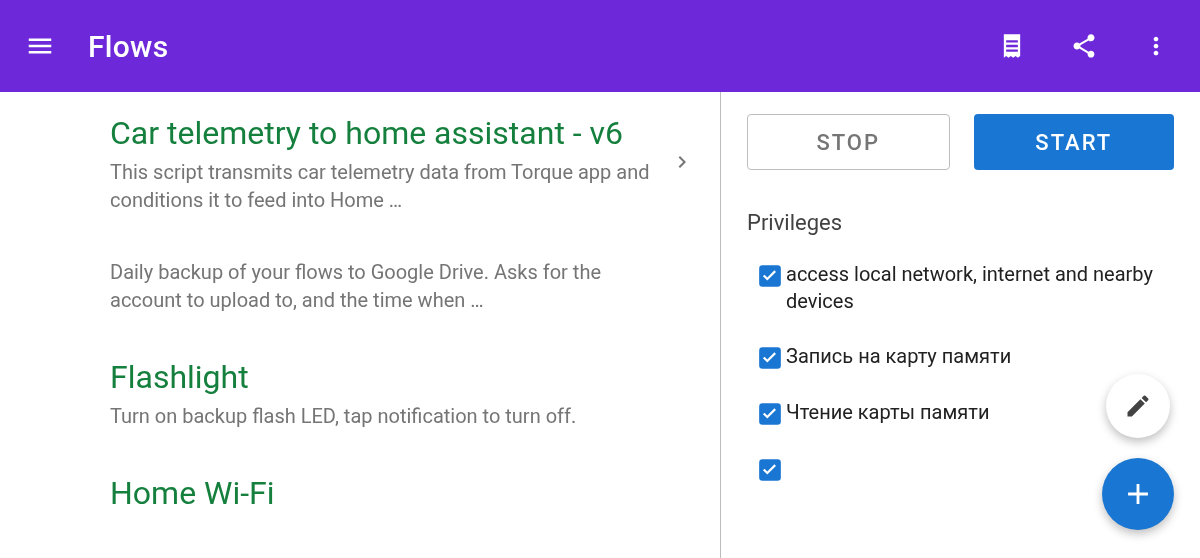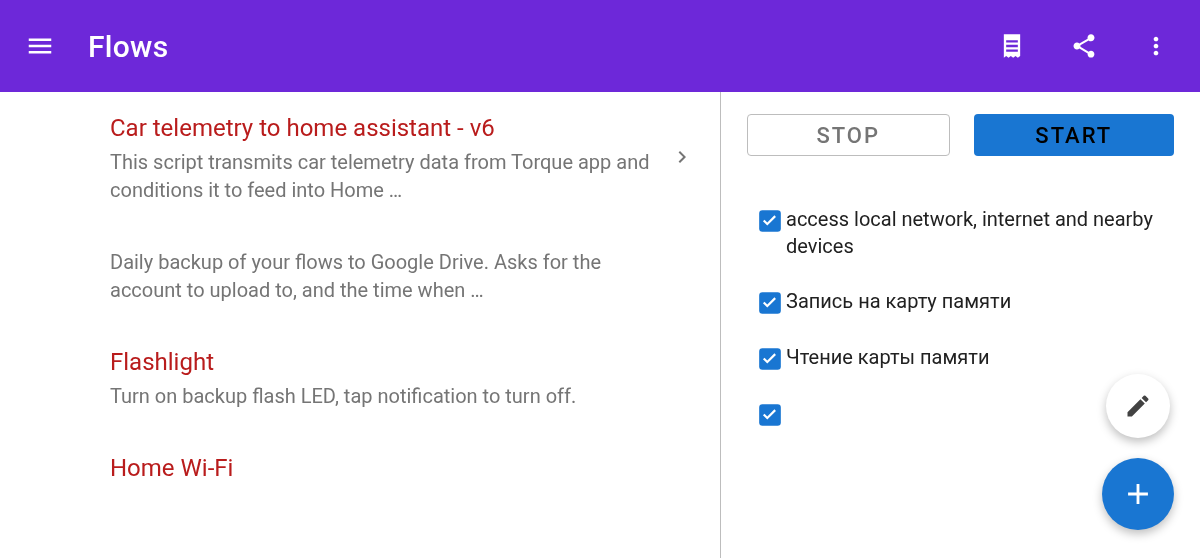--- a/index.html
+++ b/index.html
@@ -18,29 +18,29 @@
   .spacer { flex: 1; }
   .action-icon { width: 48px; height: 48px; display: flex; align-items: center; justify-content: center; cursor: pointer; margin-left: 24px; }
   .action-icon svg { width: 28px; height: 28px; fill: #fff; }
 
   .content { display: flex; height: calc(558px - 92px); }
   .left { width: 720px; padding: 0 0 0 0; overflow: hidden; }
   .divider-v { width: 1px; background: #bdbdbd; margin-top: 0; height: 100%; }
   .right { flex: 1; padding: 22px 26px 0 26px; position: relative; }
 
   .flow-item { padding: 22px 60px 22px 110px; position: relative; cursor: pointer; }
-  .flow-title { font-size: 24px; color: #b91c1c; font-weight: 400; margin-bottom: 6px; }
+  .flow-title { font-size: 32px; color: #15803d; font-weight: 400; margin-bottom: 6px; }
   .flow-desc { font-size: 20px; color: #757575; line-height: 1.4; }
   .chevron { position: absolute; right: 26px; top: 50%; transform: translateY(-50%); }
   .chevron svg { width: 24px; height: 24px; fill: #757575; }
 
   .btn-row { display: flex; gap: 24px; margin-bottom: 40px; }
-  .btn { flex: 1; height: 42px; border-radius: 4px; font-size: 22px; font-weight: 500; letter-spacing: 2px; display: flex; align-items: center; justify-content: center; cursor: pointer; }
+  .btn { flex: 1; height: 56px; border-radius: 4px; font-size: 22px; font-weight: 500; letter-spacing: 2px; display: flex; align-items: center; justify-content: center; cursor: pointer; }
   .btn-stop { border: 1px solid #bdbdbd; color: #757575; background: #fff; }
-  .btn-start { background: #1976d2; color: #000000; }
+  .btn-start { background: #1976d2; color: #ffffff; }
 
   .section-title { font-size: 22px; color: #424242; margin-bottom: 16px; }
 
   .priv-item { display: flex; align-items: flex-start; gap: 3px; padding: 10px 0 18px 10px; cursor: pointer; }
   .checkbox { width: 26px; height: 26px; flex-shrink: 0; margin-top: 2px; }
   .checkbox svg { width: 26px; height: 26px; }
   .priv-label { font-size: 20px; color: #212121; line-height: 1.35; }
 
   .fab { position: absolute; width: 72px; height: 72px; border-radius: 50%; display: flex; align-items: center; justify-content: center; cursor: pointer; box-shadow: 0 4px 10px rgba(0,0,0,0.25); }
   .fab-edit { background: #fff; right: 30px; bottom: 120px; width: 64px; height: 64px; }
@@ -105,20 +105,21 @@
   </div>
 
   <div class="divider-v"></div>
 
   <div class="right">
     <div class="btn-row">
       <div class="btn btn-stop">STOP</div>
       <div class="btn btn-start">START</div>
     </div>
 
+    <div class="section-title">Privileges</div>
 
     <div class="priv-item">
       <div class="checkbox">
         <svg viewBox="0 0 24 24">
             <rect x="2" y="2" width="20" height="20" rx="3" fill="#1976d2"></rect>
             <path d="M9.5 16.2l-4-4 1.4-1.4 2.6 2.6 6.6-6.6 1.4 1.4z" fill="#fff"></path>
           </svg>
       </div>
       <div class="priv-label">access local network, internet and nearby devices</div>
     </div>

